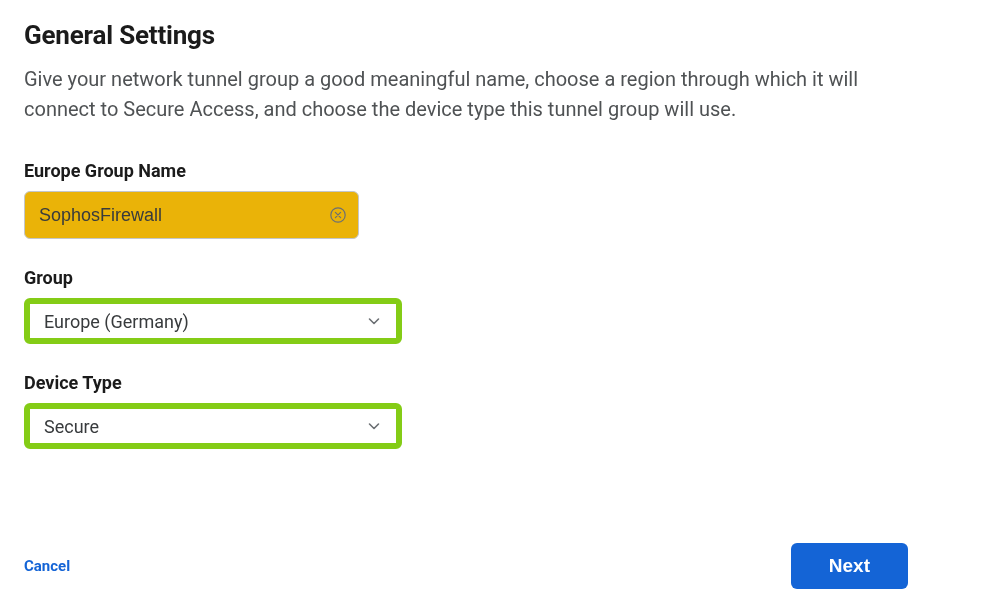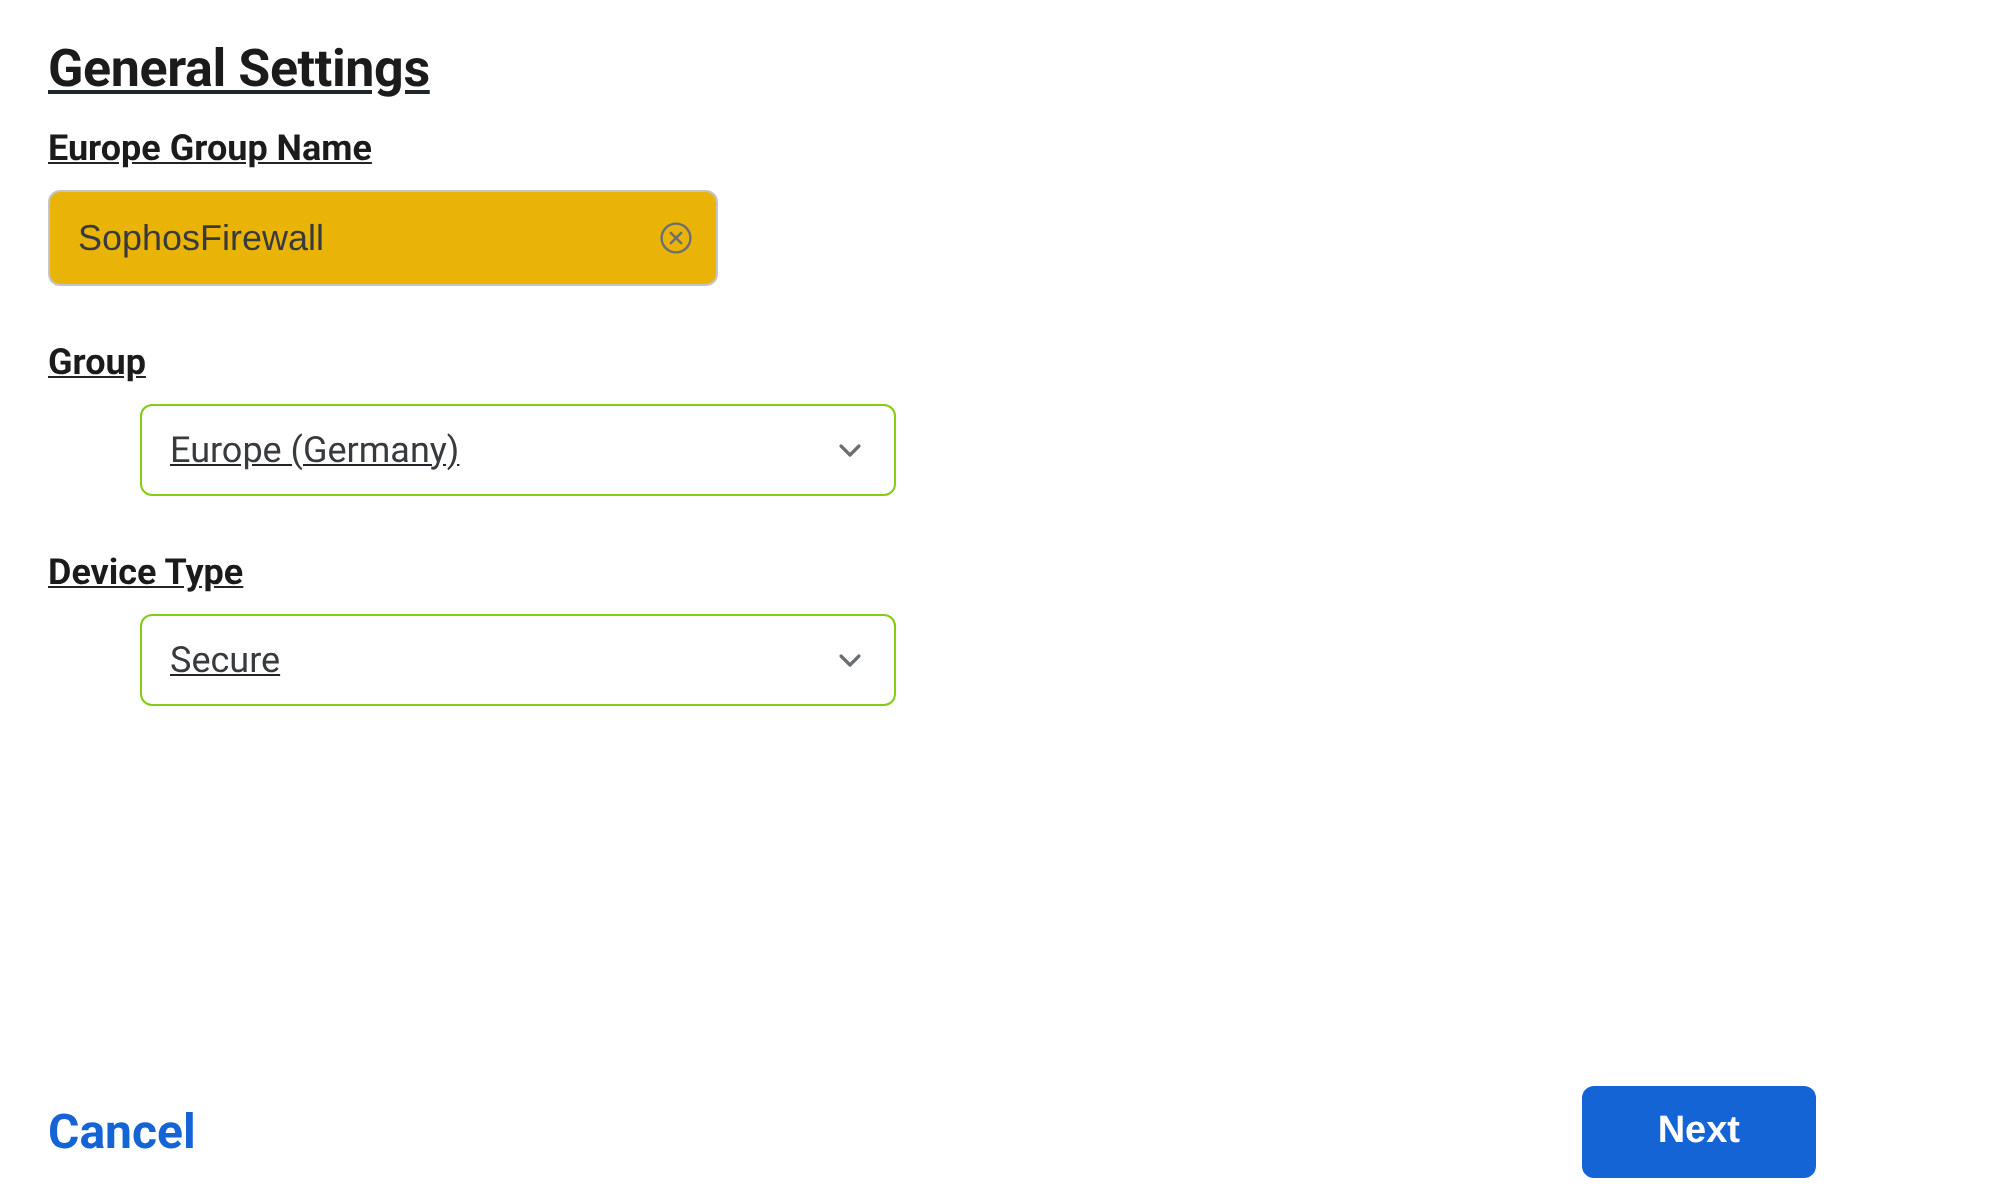--- a/index.html
+++ b/index.html
@@ -10,21 +10,20 @@
     height: 599px;
     font-family: -apple-system, BlinkMacSystemFont, "Segoe UI", Roboto, "Helvetica Neue", Arial, sans-serif;
     color: #212529;
     background: #ffffff;
   }
   .page {
     position: relative;
     width: 932px;
     height: 599px;
     padding: 20px 24px 0 24px;
-    text-decoration: underline;
   }
   h1.page-title {
     margin: 0 0 14px 0;
     font-size: 26px;
     font-weight: 700;
     letter-spacing: -0.2px;
     color: #1b1b1b;
   }
   p.page-description {
     margin: 0 0 36px 0;
@@ -69,28 +68,27 @@
     cursor: pointer;
     display: flex;
     align-items: center;
     justify-content: center;
   }
   .clear-btn svg { display: block; }
   .select-input {
     position: relative;
     width: 378px;
     height: 46px;
-    border: 1px solid #84cc16;
+    border: 6px solid #84cc16;
     border-radius: 6px;
     background: #fff;
     padding: 0 44px 0 14px;
     display: flex;
     align-items: center;
     cursor: pointer;
-    margin-left: 46px;
   }
   .select-value {
     font-size: 18px;
     color: #383b3d;
   }
   .select-caret {
     position: absolute;
     right: 14px;
     top: 50%;
     transform: translateY(-50%);
@@ -103,21 +101,21 @@
     position: absolute;
     left: 24px;
     right: 24px;
     bottom: 10px;
     display: flex;
     align-items: center;
     justify-content: space-between;
   }
   .cancel-link {
     color: #1464d6;
-    font-size: 24px;
+    font-size: 15px;
     font-weight: 700;
     cursor: pointer;
     text-decoration: none;
   }
   .next-button {
     background: #1464d6;
     color: #fff;
     border: none;
     border-radius: 6px;
     padding: 12px 38px;
@@ -126,20 +124,21 @@
     cursor: pointer;
   }
 </style>
 </head>
 <body>
 
 <div class="page">
 
   <h1 class="page-title">General Settings</h1>
 
+  <p class="page-description">Give your network tunnel group a good meaningful name, choose a region through which it will connect to Secure Access, and choose the device type this tunnel group will use.</p>
 
   <div class="field-group">
     <label class="field-label">Europe Group Name</label>
     <div class="text-input-wrap">
       <input type="text" class="text-input" value="SophosFirewall" style="">
       <button class="clear-btn" aria-label="Clear">
         <span>
           <svg width="18" height="18" viewBox="0 0 18 18" fill="none">
             <circle cx="9" cy="9" r="7.2" stroke="#6b6f73" stroke-width="1.2" fill="none"></circle>
             <path d="M6.4 6.4 L11.6 11.6 M11.6 6.4 L6.4 11.6" stroke="#6b6f73" stroke-width="1.2" stroke-linecap="round"></path>

